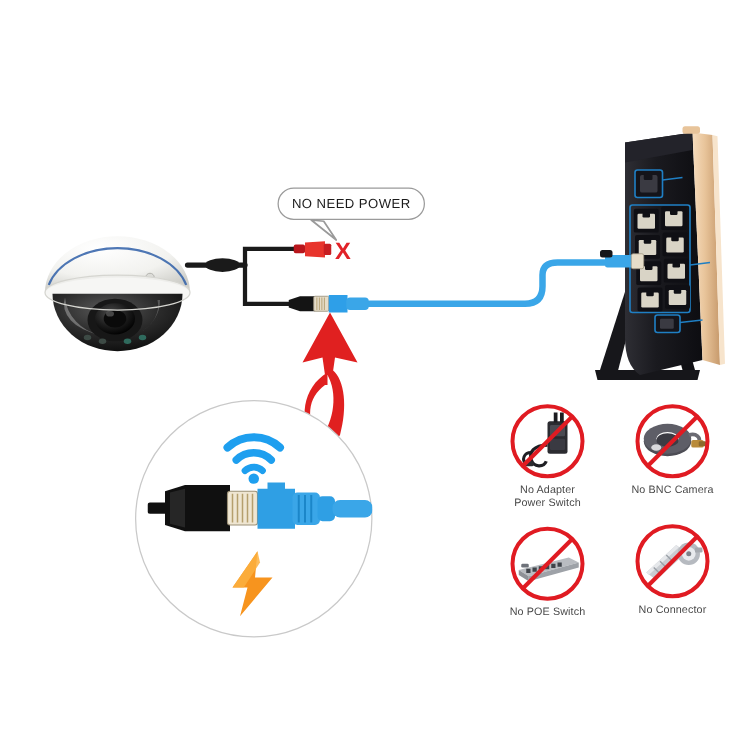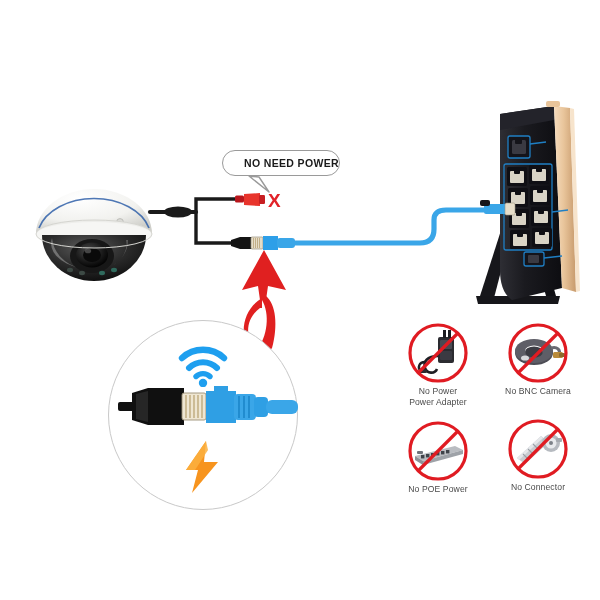--- a/index.html
+++ b/index.html
@@ -6,22 +6,22 @@
   body{width:600px;height:600px;overflow:hidden;
        font-family:"Liberation Sans","DejaVu Sans",sans-serif;}
   #stage{position:relative;width:600px;height:600px;background:#fff;}
 
   .abs{position:absolute;}
 
   
   .bubble{
     left:222px;top:150px;width:118px;height:26px;
     border:1.6px solid #9a9a9a;border-radius:13px;background:#fff;
-    display:flex;align-items:center;justify-content:flex-end;
-    font-size:10.5px;font-weight:bold;letter-spacing:.35px;color:#1a1a1a;
+    display:flex;align-items:center;justify-content:center;
+    font-size:10.5px;font-weight:normal;letter-spacing:.35px;color:#1a1a1a;
     box-sizing:border-box;
   }
   .bubble-tail{left:247px;top:175px;width:26px;height:18px;}
 
   
   .cam-wrap{left:22px;top:172px;width:160px;height:118px;}
 
   
   .cable-svg{left:0;top:0;width:600px;height:600px;pointer-events:none;}
 
@@ -282,22 +282,22 @@
           <path d="M31 34 C20 34 16 40 18 46 C20 52 28 52 30 47" stroke="#1f1f24" stroke-width="2.6" fill="none"></path>
           <path d="M18 40 C12 40 10 46 14 49" stroke="#1f1f24" stroke-width="2.4" fill="none"></path>
           <rect x="12" y="47" width="8" height="4" rx="1.5" fill="#2b2b30"></rect>
         </svg>
         <svg viewBox="0 0 62 62" width="62" height="62" style="position:absolute;left:0;top:0">
           <circle cx="31" cy="31" r="28" fill="none" stroke="#e01b22" stroke-width="3.2"></circle>
           <line x1="11" y1="51" x2="51" y2="11" stroke="#e01b22" stroke-width="3.2"></line>
         </svg>
       </div>
       <div class="cap">
-        <div>No Power</div>
-        <div>Power Adapter</div>
+        <div>No Adapter</div>
+        <div>Power Switch</div>
       </div>
     </div>
 
     <div class="no-cell c1">
       <div class="badge">
         <svg viewBox="0 0 62 62" width="62" height="62">
           <ellipse cx="27" cy="31" rx="19" ry="12" fill="#4d4d55"></ellipse>
           <ellipse cx="27" cy="29" rx="19" ry="12" fill="#5e5e67"></ellipse>
           <ellipse cx="27" cy="29" rx="9" ry="5.5" fill="#ffffff"></ellipse>
           <ellipse cx="27" cy="30" rx="9" ry="5.5" fill="#3c3c44"></ellipse>
@@ -331,21 +331,21 @@
               <rect x="39" y="30" width="3.4" height="3.4"></rect>
           </g>
           <rect x="10" y="31" width="6" height="3" rx="1" fill="#6e727a"></rect>
         </svg>
         <svg viewBox="0 0 62 62" width="62" height="62" style="position:absolute;left:0;top:0">
           <circle cx="31" cy="31" r="28" fill="none" stroke="#e01b22" stroke-width="3.2"></circle>
           <line x1="11" y1="51" x2="51" y2="11" stroke="#e01b22" stroke-width="3.2"></line>
         </svg>
       </div>
       <div class="cap">
-        <div>No POE Power</div>
+        <div>No POE Switch</div>
       </div>
     </div>
 
     <div class="no-cell c3">
       <div class="badge">
         <svg viewBox="0 0 62 62" width="62" height="62">
           <path d="M10 40 L34 18 L42 24 L18 46 Z" fill="#c9ccd1"></path>
           <path d="M10 40 L34 18 L36 20 L12 42 Z" fill="#e6e8eb"></path>
           <g stroke="#9aa0a7" stroke-width="1.1">
             <line x1="16" y1="36" x2="22" y2="42"></line>

